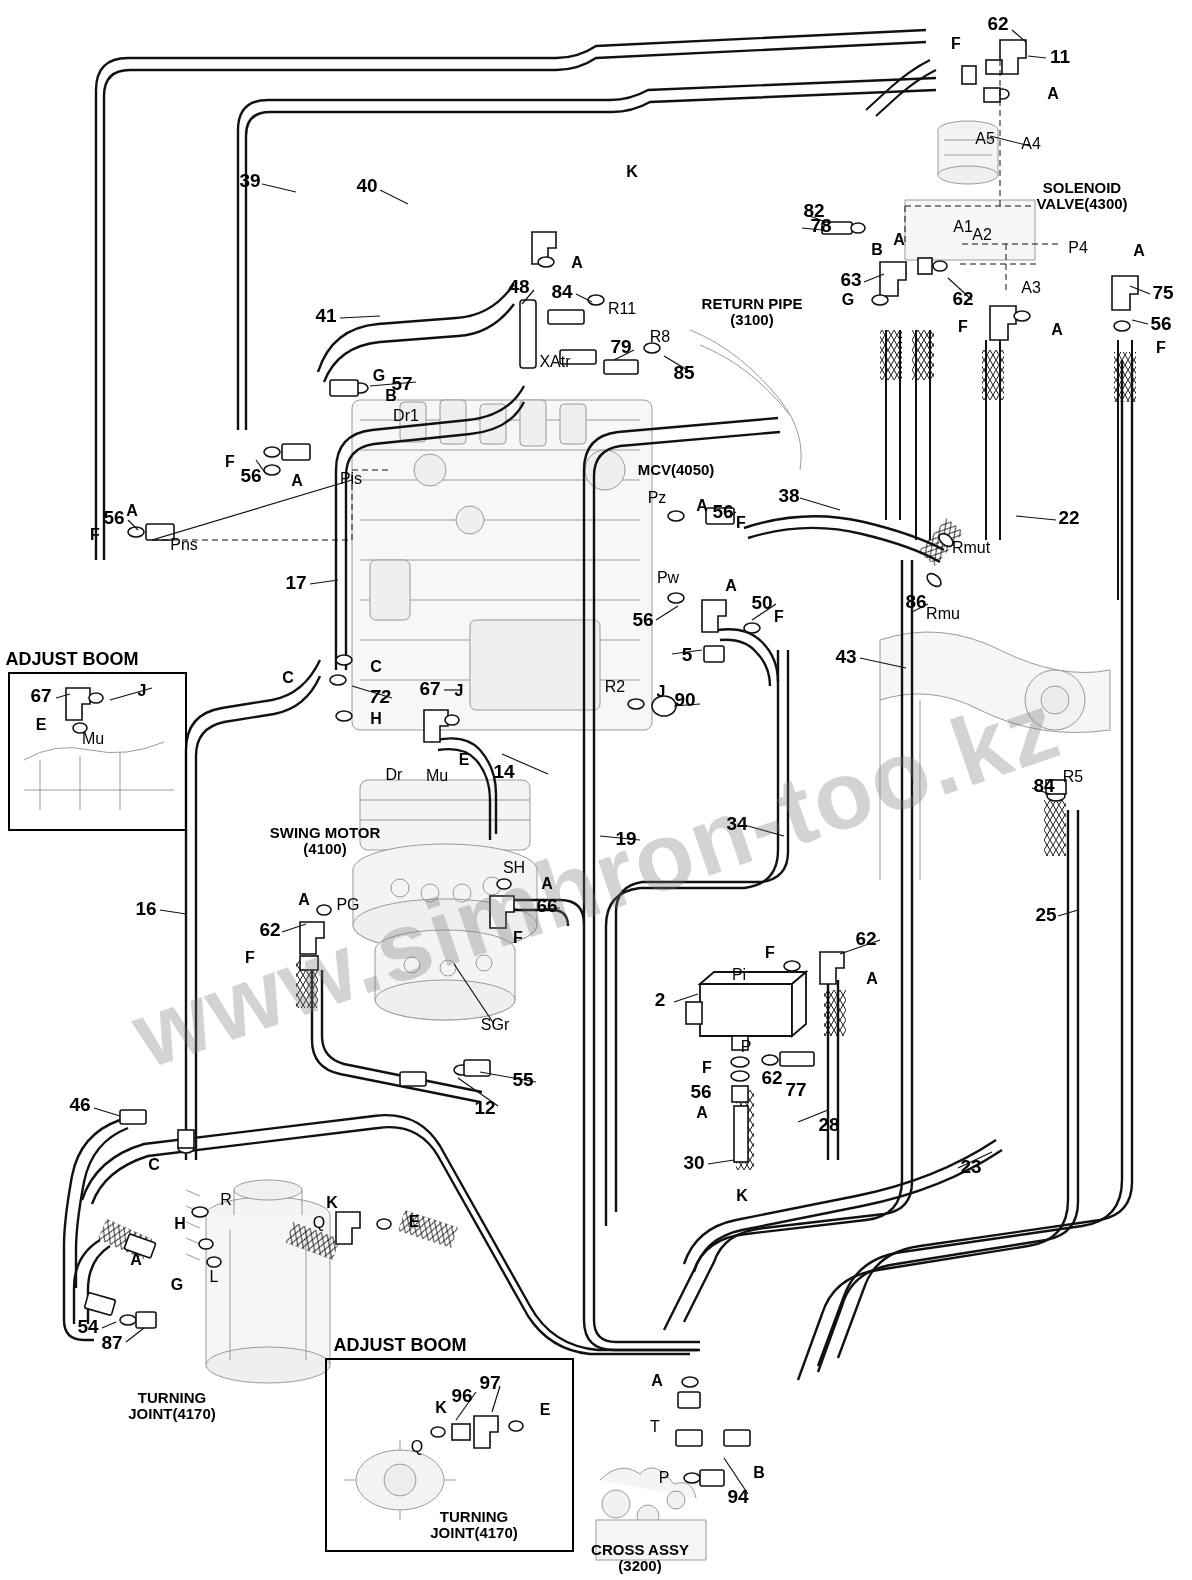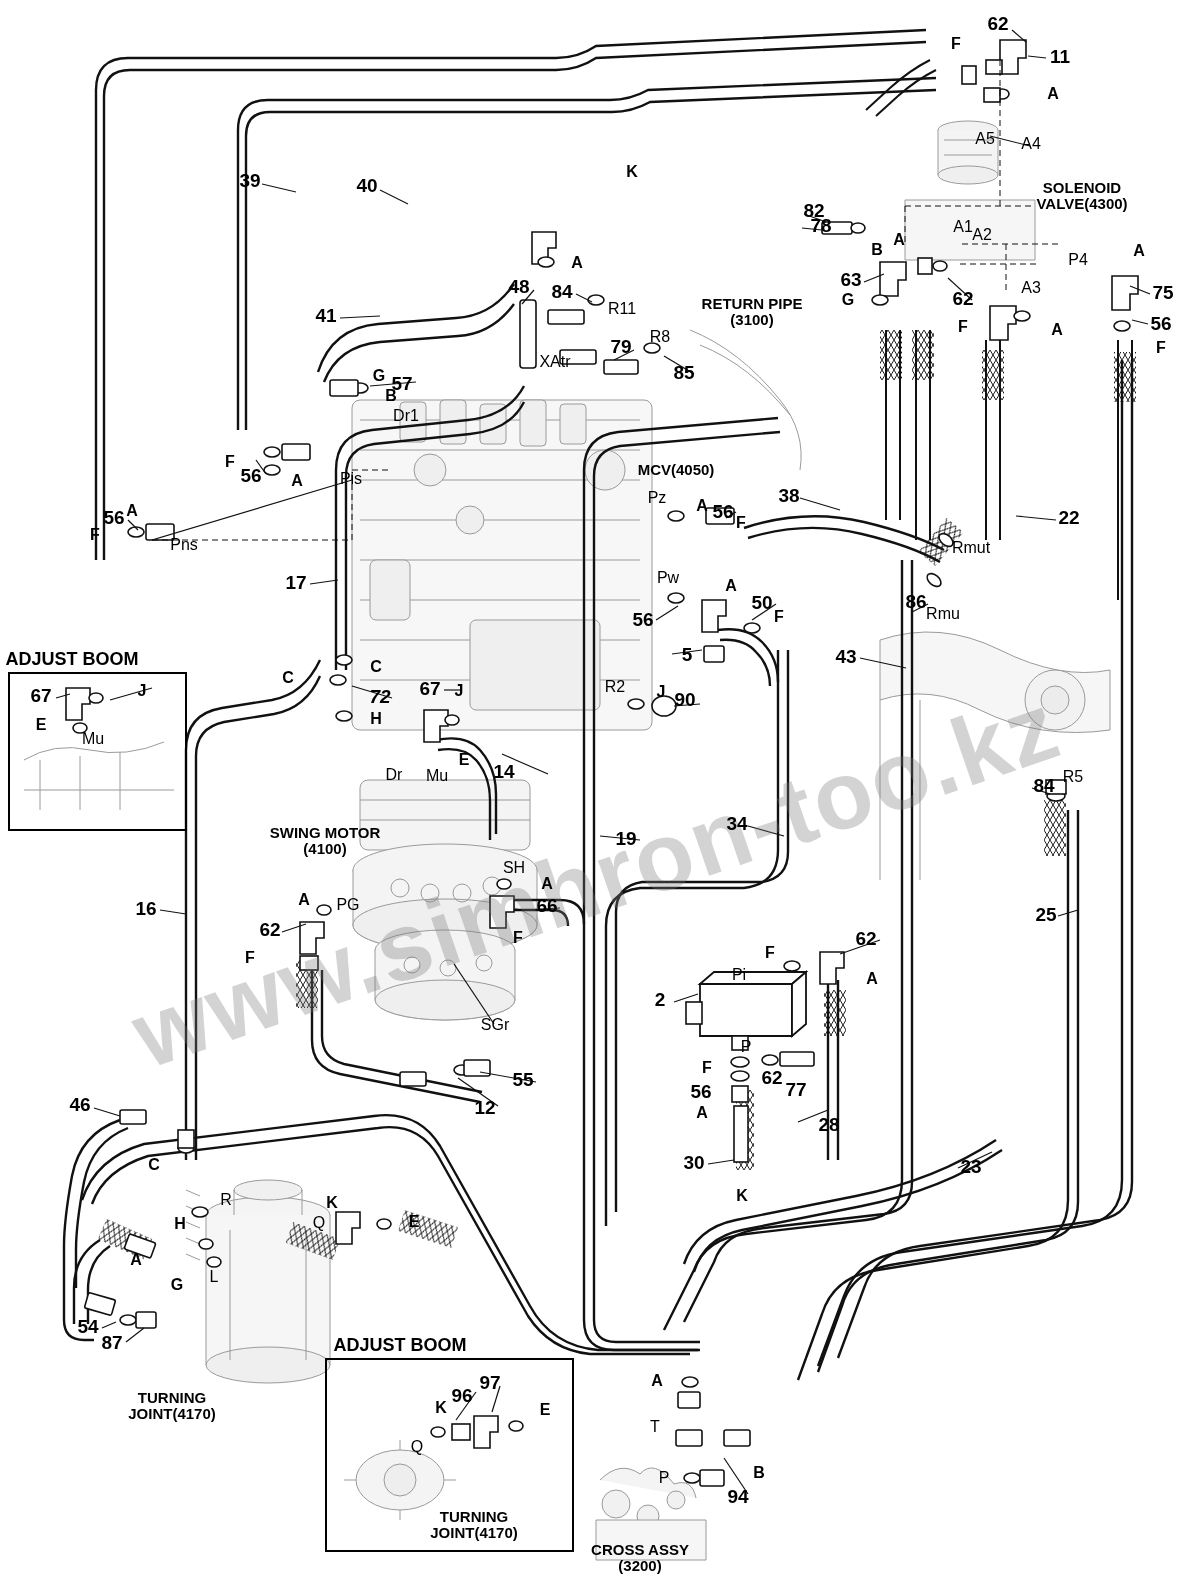--- a/index.html
+++ b/index.html
@@ -555,21 +555,21 @@
   <div id="tags-layer">
       <div class="lbl tag" style="left: 956px; top: 44px;">F</div>
       <div class="lbl tag" style="left: 1053px; top: 94px;">A</div>
       <div class="lbl small" style="left: 985px; top: 139px;">A5</div>
       <div class="lbl small" style="left: 1031px; top: 144px;">A4</div>
       <div class="lbl small" style="left: 963px; top: 227px;">A1</div>
       <div class="lbl small" style="left: 982px; top: 235px;">A2</div>
       <div class="lbl small" style="left: 1031px; top: 288px;">A3</div>
       <div class="lbl tag" style="left: 877px; top: 250px;">B</div>
       <div class="lbl tag" style="left: 899px; top: 240px;">A</div>
-      <div class="lbl small" style="left: 1078px; top: 260px;">P4</div>
+      <div class="lbl small" style="left: 1078px; top: 248px;">P4</div>
       <div class="lbl tag" style="left: 1139px; top: 251px;">A</div>
       <div class="lbl tag" style="left: 848px; top: 300px;">G</div>
       <div class="lbl tag" style="left: 963px; top: 327px;">F</div>
       <div class="lbl tag" style="left: 1057px; top: 330px;">A</div>
       <div class="lbl tag" style="left: 1161px; top: 348px;">F</div>
       <div class="lbl tag" style="left: 632px; top: 172px;">K</div>
       <div class="lbl tag" style="left: 577px; top: 263px;">A</div>
       <div class="lbl small" style="left: 622px; top: 309px;">R11</div>
       <div class="lbl small" style="left: 660px; top: 337px;">R8</div>
       <div class="lbl small" style="left: 555px; top: 362px;">XAtr</div>

